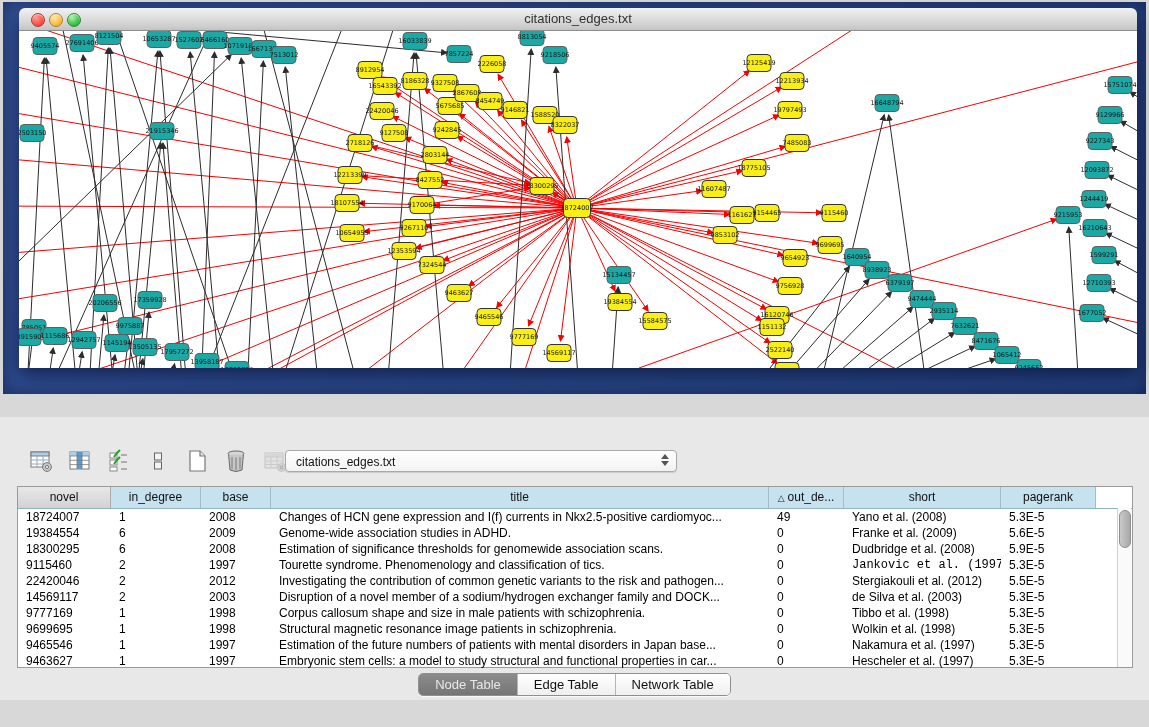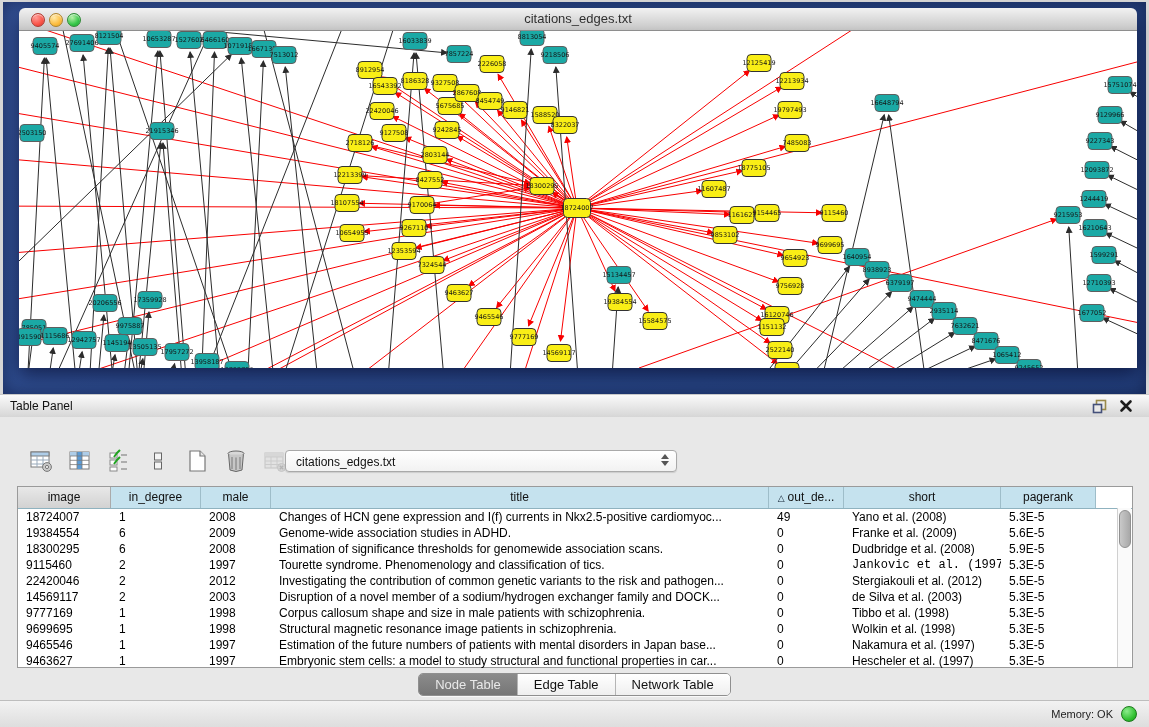--- a/index.html
+++ b/index.html
@@ -603,30 +603,20 @@
             </g>
             <g>
               <rect x="544.5" y="167.5" width="27" height="19" rx="4" fill="#f9ee16" stroke="#333333" stroke-width="1"></rect>
               <text x="558" y="179.3" text-anchor="middle" font-size="6.5" fill="#151515" font-family="&quot;DejaVu Sans&quot;, sans-serif">18724007</text>
             </g>
           </svg>
       </div>
     </div>
   </div>
 
-  <div class="tp-header">
-    <span class="tp-title">Table Panel</span>
-    <svg class="tp-float" viewBox="0 0 15 15">
-      <rect x="4.5" y="1.5" width="9" height="9" fill="none" stroke="#9a8a4a" stroke-width="1.6"></rect>
-      <rect x="1.5" y="5.5" width="8" height="8" fill="#e9e9e9" stroke="#44507a" stroke-width="1.6"></rect>
-    </svg>
-    <svg class="tp-close" viewBox="0 0 14 14">
-      <path d="M2.5 2.5 L11.5 11.5 M11.5 2.5 L2.5 11.5" stroke="#1c1c1c" stroke-width="2.6" stroke-linecap="round"></path>
-    </svg>
-  </div>
 
   <div class="tp-body">
 
     <div class="toolbar">
       <span class="tb-icon">
         <svg width="24" height="24" viewBox="0 0 24 24">
             <rect x="2" y="3" width="18" height="15" fill="#fff" stroke="#7a7a7a"></rect>
             <rect x="2" y="3" width="18" height="4" fill="#aecdе8"></rect>
             <rect x="2" y="3" width="18" height="4" fill="#aecde8" stroke="#7a7a7a"></rect>
             <path d="M2 11h18M2 15h18M8 7v11M14 7v11" stroke="#9ab" stroke-width="1"></path>
@@ -686,23 +676,23 @@
     <div class="combo">
       <span>citations_edges.txt</span>
       <span class="arrows">
           <i class="up"></i>
           <i class="dn"></i>
         </span>
     </div>
 
     <div class="table-wrap">
       <div class="thead" id="thead">
-          <div class="th first" style="width: 93px;">image</div>
+          <div class="th first" style="width: 93px;">novel</div>
           <div class="th" style="width: 90px;">in_degree</div>
-          <div class="th" style="width: 70px;">male</div>
+          <div class="th" style="width: 70px;">base</div>
           <div class="th" style="width: 498px; text-align: center;">title</div>
           <div class="th" style="width: 75px;"><span class="sortmark">△</span>out_de...</div>
           <div class="th" style="width: 157px;">short</div>
           <div class="th" style="width: 95px;">pagerank</div>
         </div>
       <div id="tbody">
           <div class="trow">
             <div class="td" style="width: 93px;">18724007</div>
             <div class="td" style="width: 90px;">1</div>
             <div class="td" style="width: 70px;">2008</div>
@@ -800,18 +790,14 @@
 
     <div class="tabs">
       <div class="seg">
         <span class="tab active">Node Table</span>
         <span class="tab">Edge Table</span>
         <span class="tab">Network Table</span>
       </div>
     </div>
   </div>
 
-  <div class="statusbar">
-    <span class="mem">Memory: OK</span>
-    <span class="memdot"></span>
-  </div>
 
 </div>
 
 </body></html>

